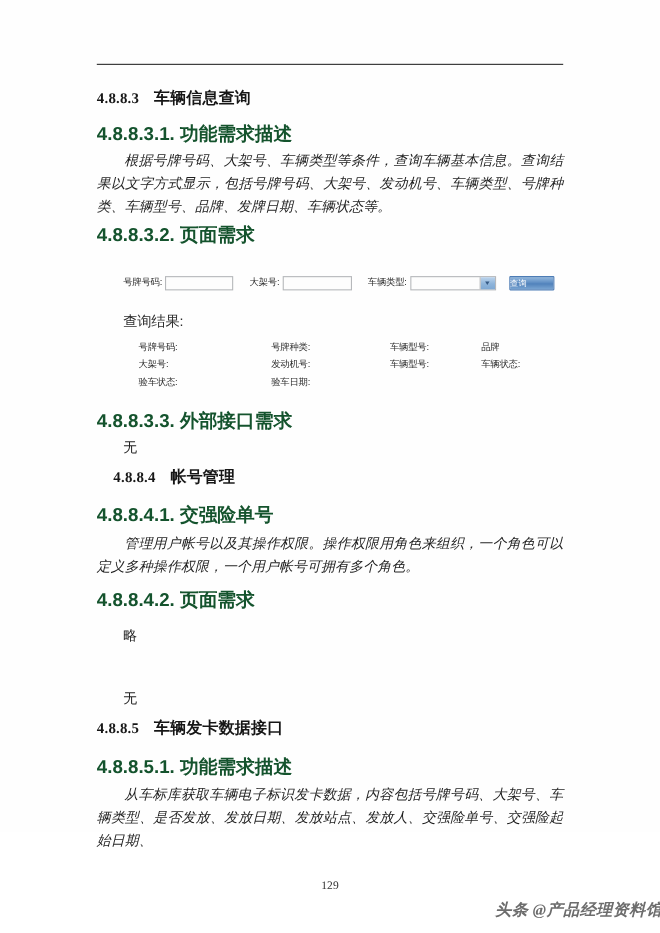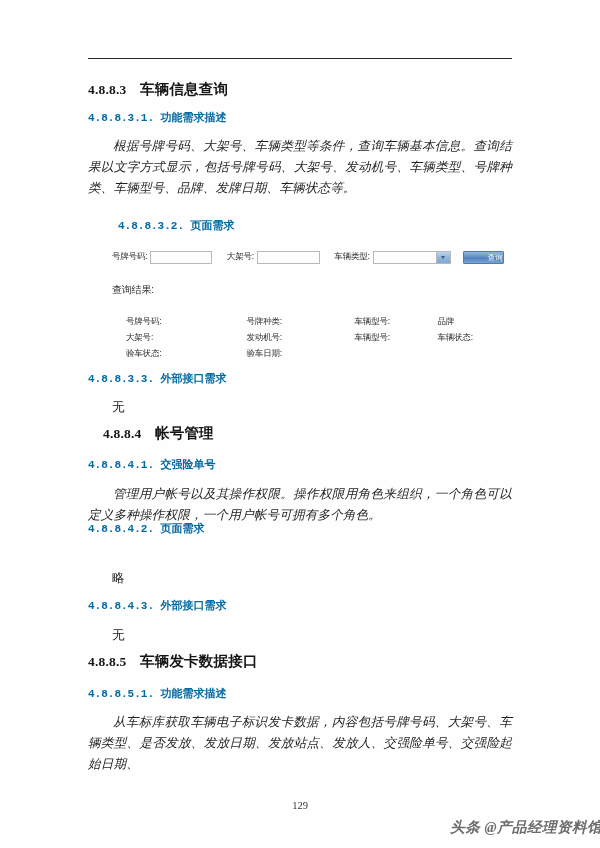--- a/index.html
+++ b/index.html
@@ -48,24 +48,24 @@
   .h3 .num {
     display: inline-block;
     min-width: 52px;
   }
   .h3 .ttl {
     font-size: 14.5px;
   }
 
   .h4 {
     margin: 0;
-    font-family: Liberation Mono, monospace;
+    font-family: Liberation Sans, sans-serif;
     font-weight: bold;
-    font-size: 11px;
-    color: #0369a1;
+    font-size: 17px;
+    color: #14532d;
     white-space: nowrap;
   }
 
   .para {
     margin: 0;
     font-size: 12.6px;
     line-height: 21px;
     text-align: justify;
     color: #1f1f1f;
     letter-spacing: 0.15px;
@@ -151,38 +151,38 @@
   .query-btn {
     width: 62px;
     height: 13px;
     background: linear-gradient(180deg, #92b7dd 0%, #5d8cc2 48%, #4f80ba 52%, #7aa5d2 100%);
     border: 1px solid #4d7cb5;
     border-radius: 1px;
     color: #ffffff;
     font-family: "Liberation Sans", "DejaVu Sans", sans-serif;
     font-size: 7.5px;
     line-height: 11px;
-    text-align: right;
+    text-align: left;
     box-sizing: border-box;
     letter-spacing: 0.3px;
   }
 
   
   .results {
     position: absolute;
     left: 112px;
     top: 283px;
     width: 392px;
     font-family: "Liberation Sans", "DejaVu Sans", sans-serif;
   }
   .res-title {
-    font-size: 10px;
+    font-size: 13px;
     color: #2d2d2d;
     letter-spacing: -0.2px;
-    margin-bottom: 17px;
+    margin-bottom: 7px;
   }
   .res-grid {
     padding-left: 14px;
   }
   .res-row {
     display: flex;
     height: 16px;
     align-items: center;
   }
   .res-cell {
@@ -233,21 +233,21 @@
     </div>
   </div>
 
   <div class="blk" style="top:110px;">
     <div class="h4">4.8.8.3.1. 功能需求描述</div>
   </div>
   <div class="blk" style="top:136px;">
     <p class="para indent">根据号牌号码、大架号、车辆类型等条件，查询车辆基本信息。查询结果以文字方式显示，包括号牌号码、大架号、发动机号、车辆类型、号牌种类、车辆型号、品牌、发牌日期、车辆状态等。</p>
   </div>
 
-  <div class="blk" style="top:218px;margin-left:30px;">
+  <div class="blk" style="top:202px;">
     <div class="h4">4.8.8.3.2. 页面需求</div>
   </div>
 
   <div class="mock">
     <div class="form-row">
       <div class="fld">
         <span class="fld-label">号牌号码:</span>
         <div class="fld-input"></div>
       </div>
       <div class="spacer"></div>
@@ -306,30 +306,27 @@
     </div>
   </div>
 
   <div class="blk" style="top:457px;">
     <div class="h4">4.8.8.4.1. 交强险单号</div>
   </div>
   <div class="blk" style="top:484px;">
     <p class="para indent">管理用户帐号以及其操作权限。操作权限用角色来组织，一个角色可以定义多种操作权限，一个用户帐号可拥有多个角色。</p>
   </div>
 
-  <div class="blk" style="top:521px;">
+  <div class="blk" style="top:534px;">
     <div class="h4">4.8.8.4.2. 页面需求</div>
   </div>
   <div class="blk" style="top:568px;">
     <p class="single">略</p>
   </div>
 
-  <div class="blk" style="top:598px;">
-    <div class="h4">4.8.8.4.3. 外部接口需求</div>
-  </div>
   <div class="blk" style="top:625px;">
     <p class="single">无</p>
   </div>
 
   <div class="blk" style="top:652px;">
     <div class="h3">
       <span class="num">4.8.8.5</span><span class="ttl">车辆发卡数据接口</span>
     </div>
   </div>
 

